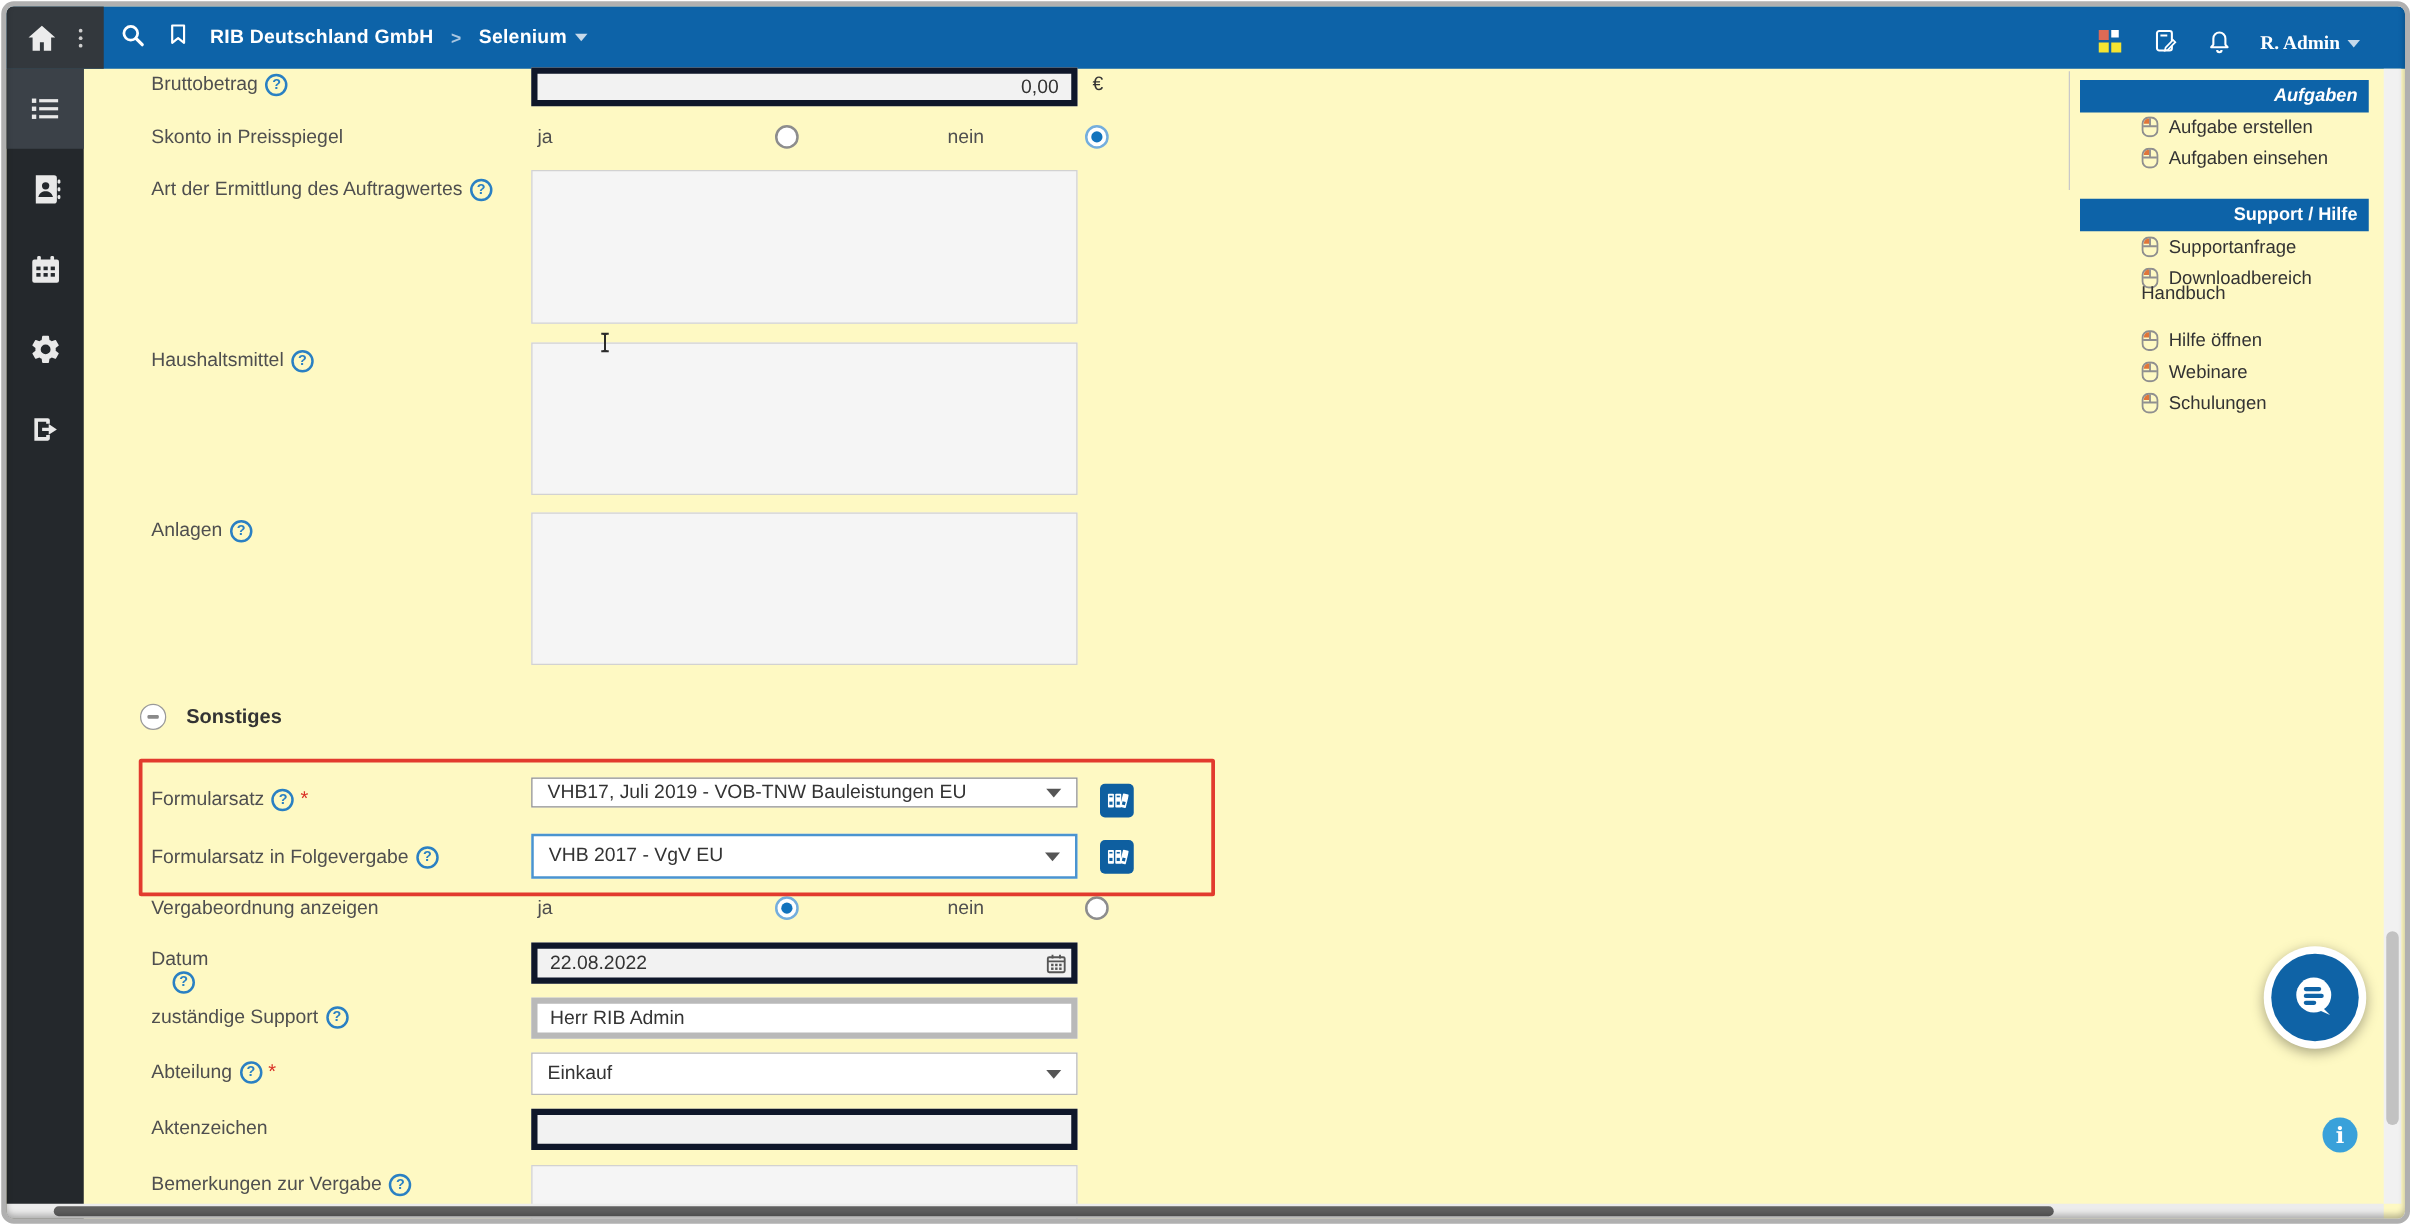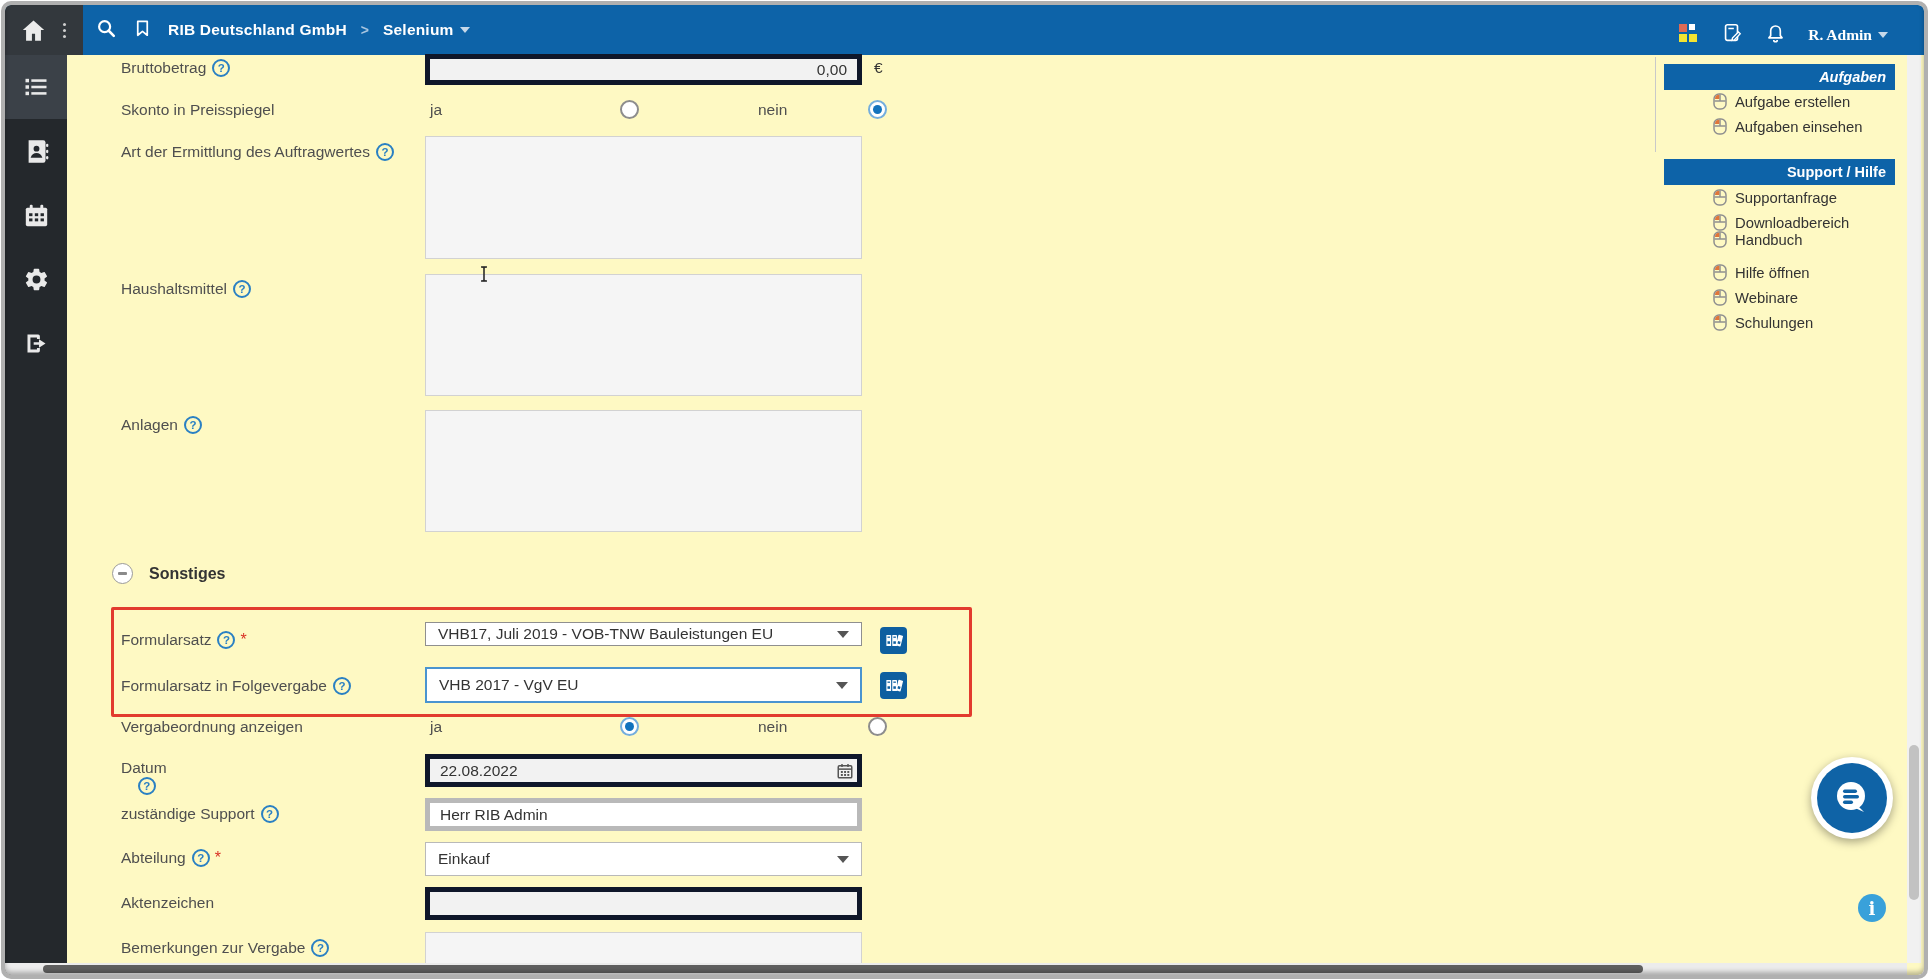--- a/index.html
+++ b/index.html
@@ -382,21 +382,21 @@
   </div>
   <div class="rp-item" style="top:207px;">
     <svg width="14" height="17" viewBox="0 0 14 17">
           <rect x="1" y="1" width="12" height="15" rx="5" fill="none" stroke="#8f8f8f" stroke-width="1.5"></rect>
           <line x1="7" y1="1.5" x2="7" y2="8" stroke="#8f8f8f" stroke-width="1.5"></line>
           <line x1="1.5" y1="8" x2="12.5" y2="8" stroke="#8f8f8f" stroke-width="1.5"></line>
           <path d="M2 6V5.8A4.3 4.3 0 0 1 6.3 1.7H6.3V6z" fill="#e0763a"></path>
         </svg>
     <span>Downloadbereich</span>
   </div>
-  <div class="rp-item" style="top:224px;">
+  <div class="rp-item" style="top:214px;flex-direction:column;">
     <svg width="14" height="17" viewBox="0 0 14 17">
           <rect x="1" y="1" width="12" height="15" rx="5" fill="none" stroke="#8f8f8f" stroke-width="1.5"></rect>
           <line x1="7" y1="1.5" x2="7" y2="8" stroke="#8f8f8f" stroke-width="1.5"></line>
           <line x1="1.5" y1="8" x2="12.5" y2="8" stroke="#8f8f8f" stroke-width="1.5"></line>
           <path d="M2 6V5.8A4.3 4.3 0 0 1 6.3 1.7H6.3V6z" fill="#e0763a"></path>
         </svg>
     <span>Handbuch</span>
   </div>
   <div class="rp-item" style="top:257px;">
     <svg width="14" height="17" viewBox="0 0 14 17">

